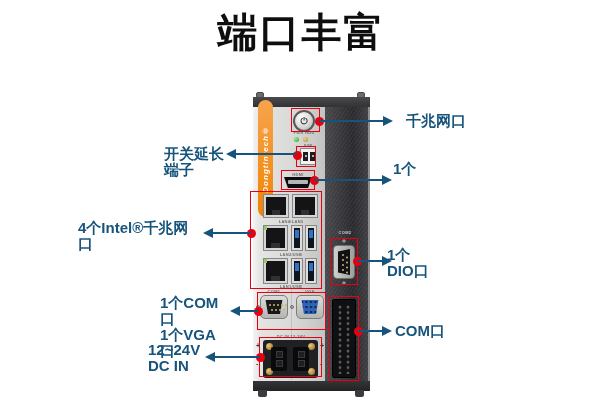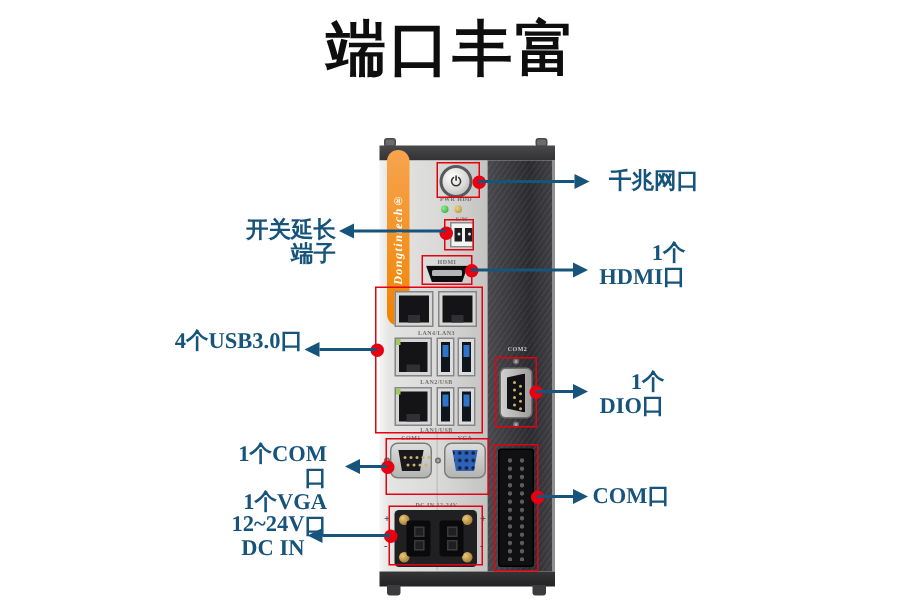--- a/index.html
+++ b/index.html
@@ -1,17 +1,17 @@
 <!DOCTYPE html>
 <html style="--accent-red: #e60012; --callout-blue: #17547c; --banner-blue: #2a35ad; --brand-orange: #f08300;"><head>
 <meta charset="utf-8">
 <style>
   html,body{margin:0;padding:0;background:#fff;}
   .canvas{position:relative;width:603px;height:405px;background:#fff;overflow:hidden;
-          font-family:Liberation Serif, serif;}
+          font-family:Liberation Sans, sans-serif;}
 
   
   .title{position:absolute;left:0;top:5px;width:603px;text-align:center;
          font-size:40px;font-weight:900;color:#0e0e0e;letter-spacing:2px;}
   .banner{position:absolute;left:220px;top:53px;width:152px;height:25px;
           background:linear-gradient(180deg,#3a47c6,var(--banner-blue,#2a35ad));
           border-radius:6px 10px 10px 6px;color:#fff;font-size:17px;font-weight:700;
           display:flex;align-items:center;justify-content:center;letter-spacing:1px;}
 
   
@@ -94,21 +94,21 @@
             background-image:radial-gradient(circle at 2px 2px,#5d5d61 1.2px,rgba(0,0,0,0) 1.7px);
             background-size:8px 5.5px;}
 
   
   .rbox{position:absolute;border:1.5px solid var(--accent-red,#e60012);box-sizing:border-box;}
   .rdot{position:absolute;width:9px;height:9px;border-radius:50%;background:var(--accent-red,#e60012);margin:-4.5px 0 0 -4.5px;}
   .cline{position:absolute;height:2px;background:var(--callout-blue,#17547c);}
   .arrow-l{position:absolute;width:0;height:0;border:5px solid rgba(0,0,0,0);border-left:0;border-right:10px solid var(--callout-blue,#17547c);}
   .arrow-r{position:absolute;width:0;height:0;border:5px solid rgba(0,0,0,0);border-right:0;border-left:10px solid var(--callout-blue,#17547c);}
   .lbl{position:absolute;color:var(--callout-blue,#17547c);font-size:15px;font-weight:600;line-height:16px;}
-  .t-center{text-align:right;}
+  .t-center{text-align:left;}
 </style>
 </head>
 <body>
 
 <div class="canvas">
 
   <div class="title">端口丰富</div>
 
   <div class="screw-top" style="left:256px;top:92px;"></div>
   <div class="screw-top" style="left:357px;top:92px;"></div>
@@ -236,36 +236,35 @@
   <div class="arrow-r" style="left:382px;top:256px;"></div>
 
   <div class="cline" style="left:358px;top:330px;width:24px;"></div>
   <div class="arrow-r" style="left:382px;top:326px;"></div>
 
   <div class="lbl t-center" style="left:164px;top:146px;width:60px;">
     <div>开关延长</div>
     <div>端子</div>
   </div>
   <div class="lbl t-center" style="left:78px;top:220px;width:124px;">
-    <div>4个USB3.0口</div>
-  </div>
-  <div class="lbl t-center" style="left:148px;top:295px;width:70px;">
+    <div>4个Intel®千兆网口</div>
+  </div>
+  <div class="lbl t-center" style="left:160px;top:295px;width:70px;">
     <div>1个COM口</div>
     <div>1个VGA口</div>
   </div>
   <div class="lbl t-center" style="left:148px;top:342px;width:55px;">
     <div>12~24V</div>
     <div>DC IN</div>
   </div>
   <div class="lbl" style="left:406px;top:113px;">
     <div>千兆网口</div>
   </div>
   <div class="lbl t-center" style="left:393px;top:161px;width:64px;">
     <div>1个</div>
-    <div>HDMI口</div>
   </div>
   <div class="lbl t-center" style="left:387px;top:247px;width:56px;">
     <div>1个</div>
     <div>DIO口</div>
   </div>
   <div class="lbl" style="left:395px;top:323px;">
     <div>COM口</div>
   </div>
 
 </div>

